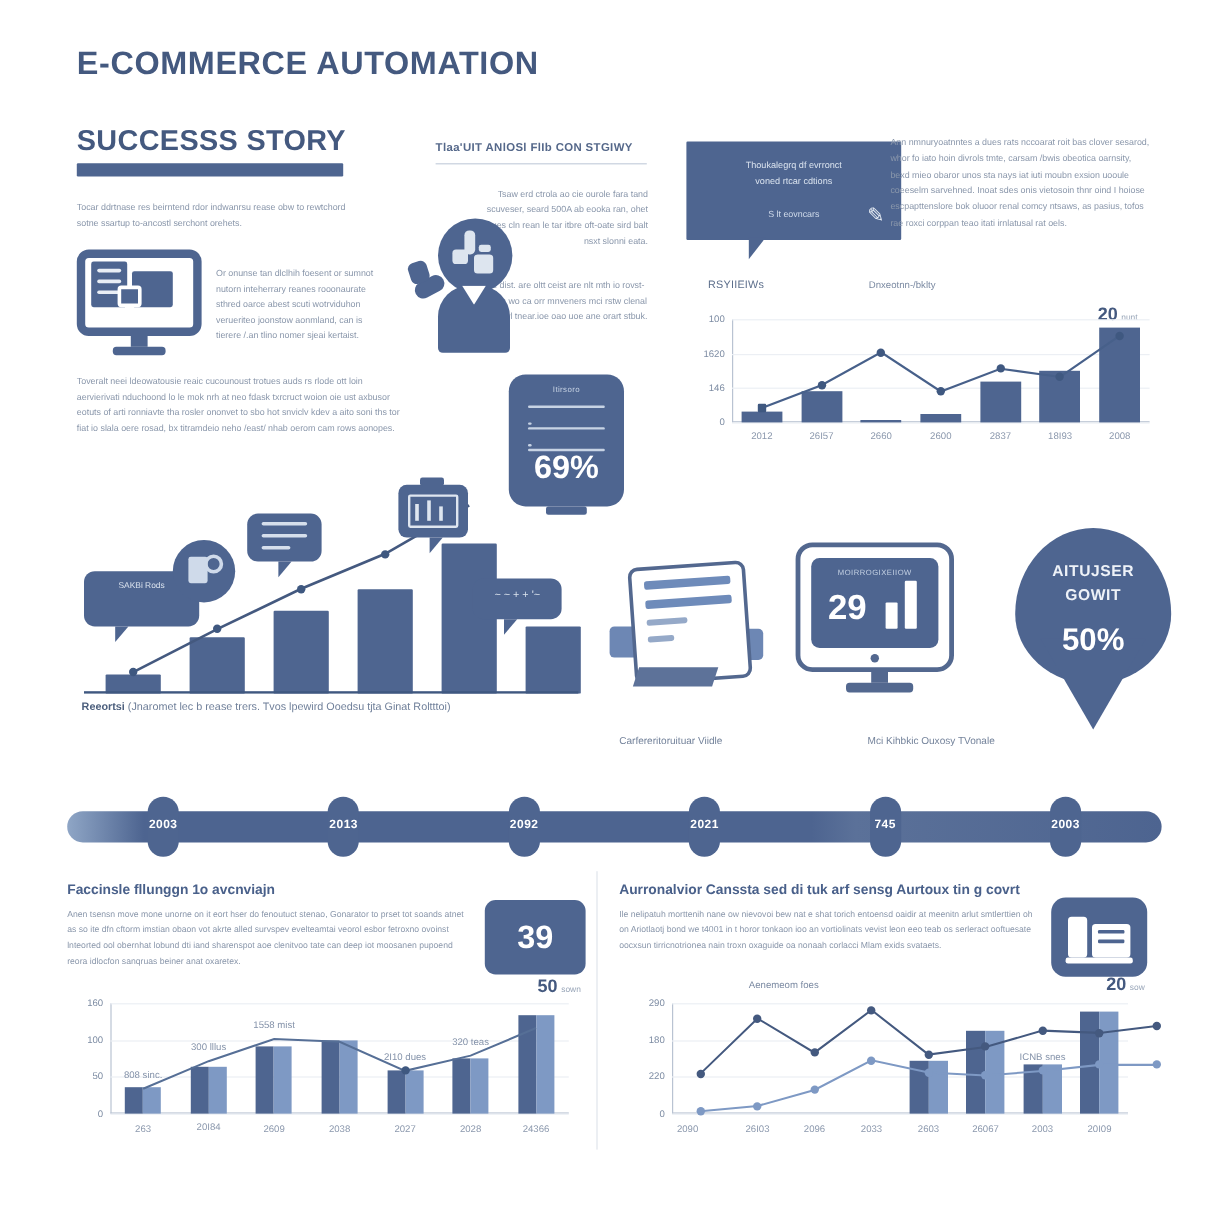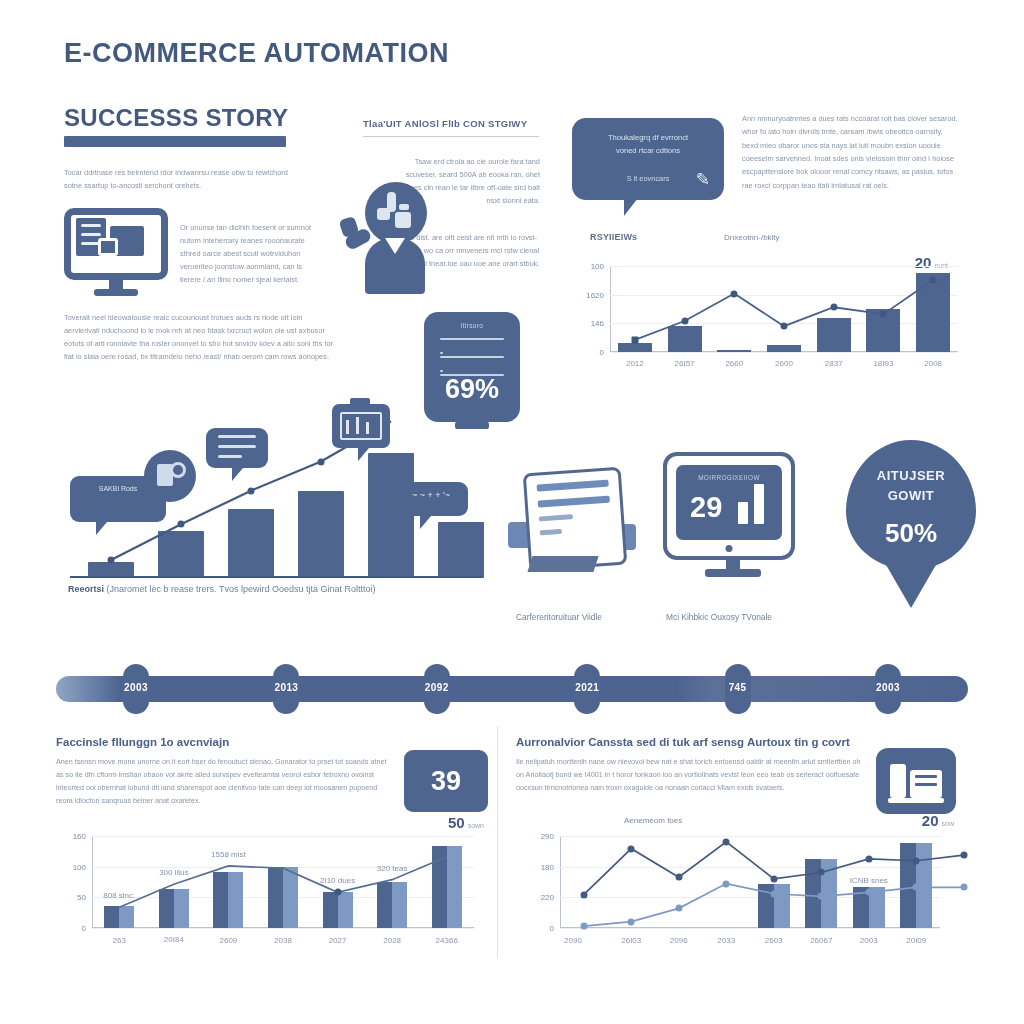--- a/index.html
+++ b/index.html
@@ -48,22 +48,22 @@
   .person .body{position:absolute;left:20px;top:56px;width:60px;height:56px;background:#4e6590;
     border-radius:26px 26px 4px 4px;}
   .person .collar{position:absolute;left:40px;top:56px;width:20px;height:16px;background:#fff;
      clip-path:polygon(0 0,100% 0,50% 100%);}
   .person .arm{position:absolute;left:0px;top:50px;width:26px;height:14px;background:#4e6590;border-radius:7px;transform:rotate(-28deg);}
   .person .hand{position:absolute;left:-4px;top:36px;width:16px;height:18px;background:#4e6590;border-radius:5px;transform:rotate(-18deg);}
   .person .gl{position:absolute;background:#dde5ef;border-radius:2px;}
 
   
   .bubble{
-    position:absolute;left:572px;top:118px;width:152px;height:82px;
-    background:#4e6590;border-radius:14px;
+    position:absolute;left:572px;top:118px;width:179px;height:82px;
+    background:#4e6590;border-radius:1px;
   }
   .bubble:after{
     content:"";position:absolute;left:52px;top:80px;border-width:18px 14px 0 0;
     border-style:solid;border-color:#4e6590 transparent transparent transparent;
   }
   .bubble .bt{position:absolute;left:0;right:0;top:14px;text-align:center;font-size:7.6px;color:#d9e2ee;line-height:1.7;}
   .bubble .bs{position:absolute;left:0;right:0;top:56px;text-align:center;font-size:7.4px;color:#cfdaea;}
   .bubble .quill{position:absolute;right:14px;bottom:10px;font-size:17px;color:#e7edf5;}
 
   
@@ -72,21 +72,21 @@
   
   .p69{position:absolute;left:424px;top:312px;width:96px;height:118px;}
   .p69 .bdy{width:96px;height:110px;background:#4e6590;border-radius:14px;position:relative;}
   .p69 .hd{position:absolute;left:0;right:0;top:10px;text-align:center;font-size:6.6px;color:#c7d3e4;letter-spacing:.3px;}
   .p69 .ln{position:absolute;left:16px;right:16px;height:2px;background:#c7d3e4;border-radius:1px;}
   .p69 .big{position:absolute;left:0;right:0;top:62px;text-align:center;font-size:27px;font-weight:bold;color:#fff;}
   .p69 .foot{width:34px;height:7px;background:#4e6590;border-radius:2px;margin:0 auto;}
 
   
   .chart-tr{position:absolute;left:566px;top:232px;width:404px;height:152px;}
-  .c-title{position:absolute;font-size:9px;font-weight:bold;color:#5d6f8c;letter-spacing:.2px;padding-left:20px;}
+  .c-title{position:absolute;font-size:9px;font-weight:normal;color:#5d6f8c;letter-spacing:.2px;padding-left:20px;}
   .c-sub{position:absolute;font-size:8px;color:#7b8aa2;}
   .c-badge{position:absolute;font-size:15px;font-weight:bold;color:#44597f;}
   .c-badge small{font-size:7px;font-weight:normal;color:#98a5b8;margin-left:3px;}
   .plot{position:absolute;}
   .grid-l{position:absolute;left:0;right:0;height:1px;background:#eceff4;}
   .axis-y{position:absolute;left:0;top:0;bottom:0;width:1px;background:#b9c3d2;}
   .axis-x{position:absolute;left:0;right:0;bottom:0;height:1px;background:#b9c3d2;}
   .ytick{position:absolute;right:0;transform:translateY(-50%);font-size:8px;color:#7d8ca3;text-align:right;}
   .xtick{position:absolute;transform:translateX(-50%);font-size:8px;color:#8b98ad;white-space:nowrap;}
   .bar{position:absolute;bottom:0;background:#4e6590;}
@@ -333,21 +333,21 @@
         <div class="lbl">MOIRROGIXEIIOW</div>
         <div class="num">29</div>
         <div class="b1" style="right:34px;width:10px;height:22px;"></div>
         <div class="b2" style="right:18px;width:10px;height:40px;"></div>
       </div>
       <div class="dotb"></div>
     </div>
     <div class="neck"></div>
     <div class="base"></div>
   </div>
-  <div class="midcap" style="left:638px;top:612px;padding-left:28px;">Mci Kihbkic Ouxosy TVonale</div>
+  <div class="midcap" style="left:695px;top:612px;padding-left:28px;">Mci Kihbkic Ouxosy TVonale</div>
 
   <div class="pin">
     <div class="tip"></div>
     <div class="head"></div>
     <div class="l1" style="top:28px;">AITUJSER</div>
     <div class="l2" style="top:48px;">GOWIT</div>
     <div class="big">50%</div>
   </div>
 
   <div class="timeline" id="timeline">

